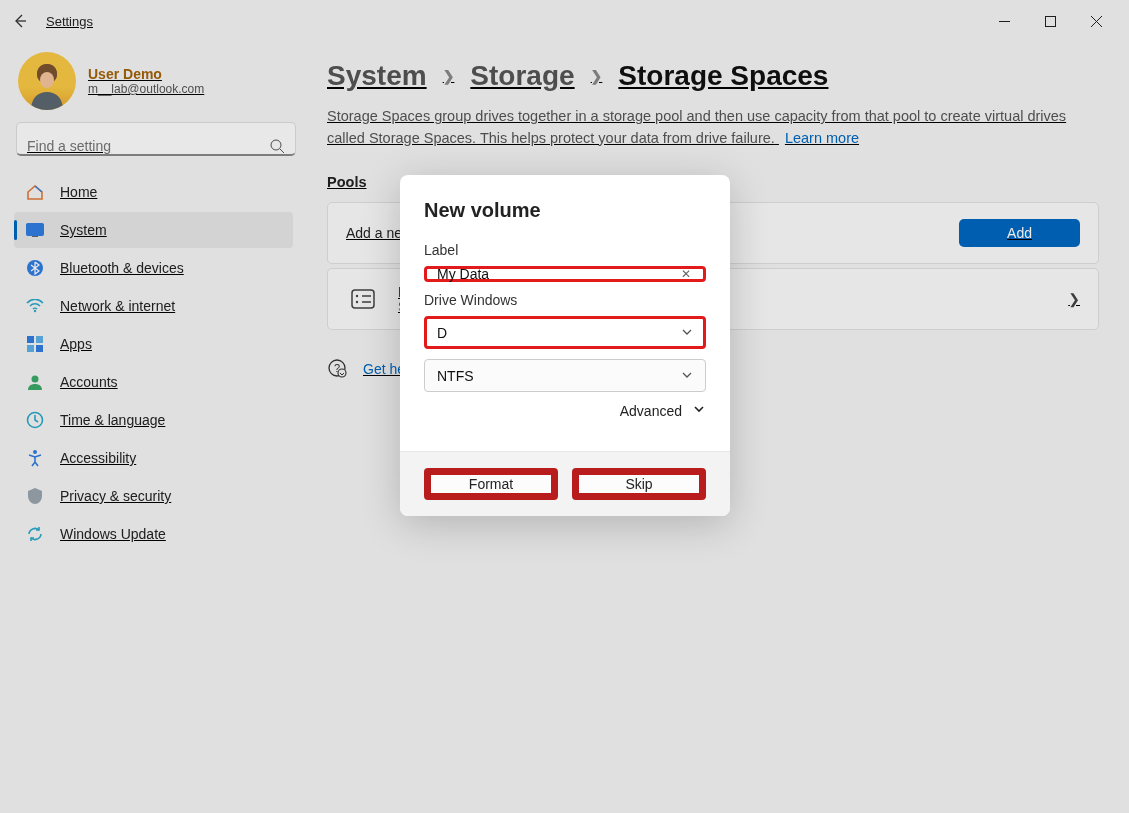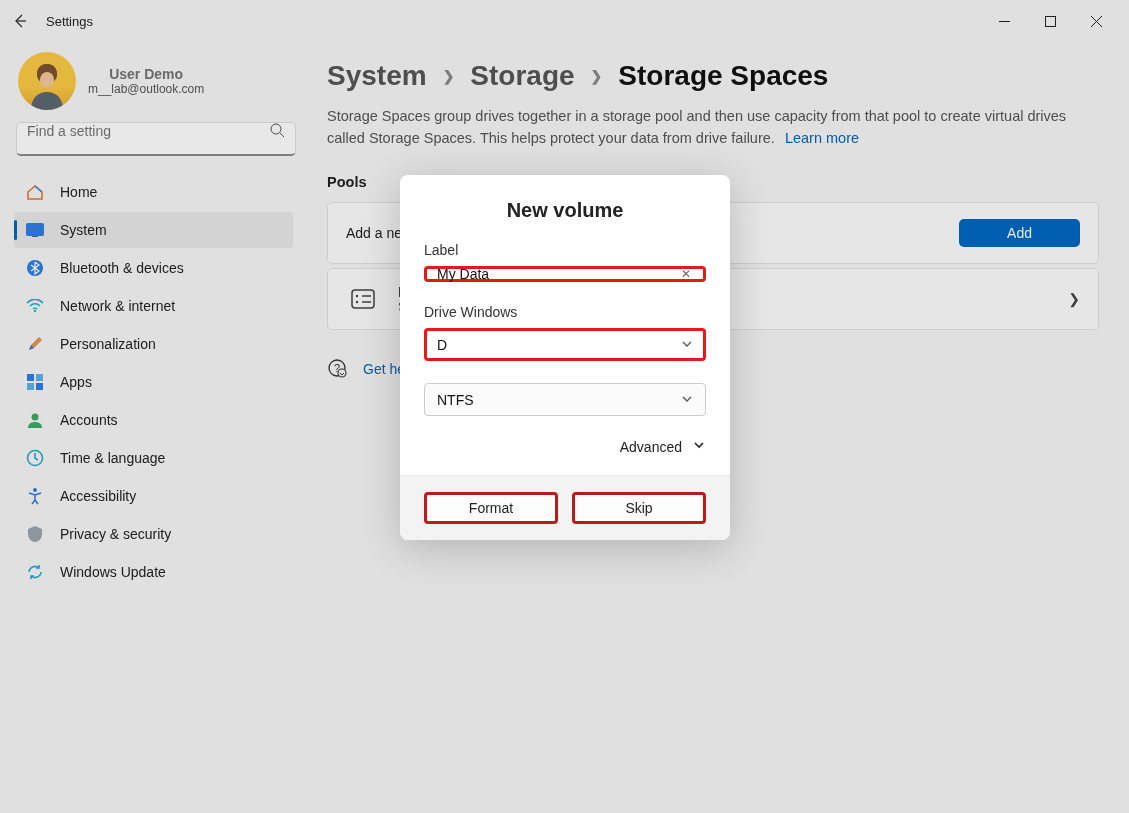--- a/index.html
+++ b/index.html
@@ -1,32 +1,32 @@
 <!DOCTYPE html>
 <html><head>
 <meta charset="utf-8">
 <style>
   * { box-sizing: border-box; margin: 0; padding: 0; font-family: "Segoe UI", -apple-system, sans-serif; }
   body { width: 1129px; height: 813px; background: #f3f3f3; position: relative; overflow: hidden; }
   .overlay { position: absolute; inset: 0; background: rgba(0,0,0,0.08); pointer-events: none; z-index: 50; }
-  .window { width: 1129px; height: 813px; background: #f3f3f3; border-radius: 8px; position: relative; }
+  .window { width: 1129px; height: 813px; background: #f3f3f3; border-radius: 8px; position: relative; text-decoration: underline; }
   .titlebar { height: 42px; display: flex; align-items: center; padding: 0 10px; }
   .tb-left { display: flex; align-items: center; gap: 14px; }
   .back-btn { width: 22px; height: 22px; display: flex; align-items: center; justify-content: center; cursor: pointer; }
   .title { font-size: 13px; font-weight: 400; color: #222; }
   .tb-right { margin-left: auto; display: flex; }
   .winbtn { width: 46px; height: 30px; display: flex; align-items: center; justify-content: center; cursor: pointer; }
   .main { display: flex; height: calc(100% - 42px); }
   .sidebar { width: 305px; flex-shrink: 0; padding: 6px 12px 12px 14px; }
   .user { display: flex; align-items: center; gap: 12px; margin: 4px 4px 12px 4px; }
   .avatar { width: 58px; height: 58px; border-radius: 50%; background: linear-gradient(#f8c844 60%, #e8a830); display:flex; align-items:flex-end; justify-content:center; overflow:hidden;}
   .avatar svg { width: 44px; height: 52px; }
-  .uname { font-size: 14px; font-weight: 600; color: #737373; text-align: center; }
+  .uname { font-size: 14px; font-weight: 600; color: #a16207; }
   .umail { font-size: 12px; color: #555; }
-  .search { display: flex; align-items: flex-start; width: 280px; height: 34px; background: #fcfcfc; border: 1px solid #ddd; border-bottom: 2px solid #888; border-radius: 5px; padding: 0 10px; margin: 0 2px 18px 2px;}
+  .search { display: flex; align-items: flex-end; width: 280px; height: 34px; background: #fcfcfc; border: 1px solid #ddd; border-bottom: 2px solid #888; border-radius: 5px; padding: 0 10px; margin: 0 2px 18px 2px;}
   .search input { border: 0; background: transparent; font-size: 14px; outline: none; flex: 1; color: #222;}
   .nav { display: flex; flex-direction: column; gap: 2px; justify-content: flex-end; }
   .nav-item { display: flex; align-items: center; gap: 16px; height: 36px; padding: 0 12px; font-size: 14px; color: #222; border-radius: 4px; cursor: pointer; }
   .nav-item.active { background: #e5e5e5; position: relative; }
   .nav-item.active::before { content:""; position:absolute; left:0; top:8px; bottom:8px; width:3px; background:#0067c0; border-radius:2px;}
   .nav-icon { width: 18px; height: 18px; display:flex; align-items:center; justify-content:center; }
 
   .content { flex:1; padding: 18px 30px 20px 22px; overflow:auto; }
   .breadcrumb { display:flex; align-items:center; gap:16px; margin-bottom: 14px; font-size:28px; font-weight:600;}
   .breadcrumb .crumb { color:#555; font-weight:600; cursor:pointer;}
@@ -43,31 +43,31 @@
   .pool-txt { display:flex; flex-direction:column;}
   .pool-txt .pn { font-size:14px;}
   .pool-txt .ps { font-size:12px; color:#666;}
   .pool-chev { margin-left:auto; color:#444;}
   .help-row { display:flex; align-items:center; gap:16px; margin-top:28px; font-size:14px;}
   .help-link { color:#0067c0; cursor:pointer;}
 
   
   .modal { position:absolute; left:400px; top:175px; width:330px; background:#fff; border-radius:8px; z-index:100; box-shadow: 0 8px 40px rgba(0,0,0,0.2); display:flex; flex-direction:column;}
   .modal-body { padding: 24px 24px 12px 24px;}
-  .modal-title { font-size:20px; font-weight:600; margin-bottom:20px; color:#222;text-align:center;}
+  .modal-title { font-size:20px; font-weight:600; margin-bottom:20px; color:#222;}
   .fld-label { font-size:14px; color:#333; margin-bottom:8px; display:block;}
-  .fld-wrap { margin-bottom:22px; }
+  .fld-wrap { margin-bottom:10px; }
   .input-wrap { height:16px; border:3px solid #e21a1a; background:#fff; border-radius:4px; display:flex; align-items:center; padding:0 10px;}
   .input-wrap input { border:0; outline:none; font-size:14px; flex:1; background:transparent; color:#111;}
   .clear-x { color:#666; font-size:12px; cursor:pointer; padding:0 2px;}
   .drop-wrap { height:33px; border:3px solid #e21a1a; background:#fff; border-radius:4px; display:flex; align-items:center; justify-content:space-between; padding:0 10px; cursor:pointer; font-size:14px; color:#111;}
   .drop-plain { height:33px; border:1px solid #ccc; background:#fbfbfb; border-radius:4px; display:flex; align-items:center; justify-content:space-between; padding:0 12px; cursor:pointer; font-size:14px; color:#111;}
-  .adv-row { display:flex; align-items:center; justify-content:flex-end; gap:10px; font-size:14px; color:#222; cursor:pointer; margin-top:6px; margin-bottom:8px;}
+  .adv-row { display:flex; align-items:center; justify-content:flex-end; gap:10px; font-size:14px; color:#222; cursor:pointer; margin-top:6px; margin-bottom:20px;}
   .modal-footer { background:#f3f3f3; border-top:1px solid #e6e6e6; border-radius:0 0 8px 8px; padding:16px 24px; display:flex; gap:14px;}
-  .modal-footer button { flex:1; height:32px; background:#fcfcfc; border:3px solid #b91c1c; border-radius:4px; font-size:14px; color:#222; cursor:pointer;}
+  .modal-footer button { flex:1; height:32px; background:#fcfcfc; border:7px solid #b91c1c; border-radius:4px; font-size:14px; color:#222; cursor:pointer;}
 </style>
 </head>
 <body>
 
 <div class="window">
 
   <div class="titlebar">
     <div class="tb-left">
       <div class="back-btn">
         <svg width="16" height="16" viewBox="0 0 16 16">
@@ -153,29 +153,20 @@
               <svg width="18" height="14" viewBox="0 0 18 14">
                 <path d="M1 4c5-5 11-5 16 0M4 7c3-3 7-3 10 0M7 10c1-1 3-1 4 0" stroke="#2aa8c9" fill="none" stroke-width="1.6"></path>
                 <circle cx="9" cy="12" r="1.2" fill="#2aa8c9"></circle>
               </svg>
             </span>
             <span>Network &amp; internet</span>
           </div>
         <div class="nav-item">
             <span class="nav-icon">
               <svg width="18" height="18" viewBox="0 0 18 18">
-                <path d="M3 15l2-5 8-8 3 3-8 8z" fill="#d89850"></path>
-                <path d="M3 15l2-5 3 3z" fill="#2f7de0"></path>
-              </svg>
-            </span>
-            <span>Personalization</span>
-          </div>
-        <div class="nav-item">
-            <span class="nav-icon">
-              <svg width="18" height="18" viewBox="0 0 18 18">
                 <rect x="1" y="1" width="7" height="7" fill="#2f7de0"></rect>
                 <rect x="10" y="1" width="7" height="7" fill="#5fb0e8"></rect>
                 <rect x="1" y="10" width="7" height="7" fill="#5fb0e8"></rect>
                 <rect x="10" y="10" width="7" height="7" fill="#2f7de0"></rect>
               </svg>
             </span>
             <span>Apps</span>
           </div>
         <div class="nav-item">
             <span class="nav-icon">

